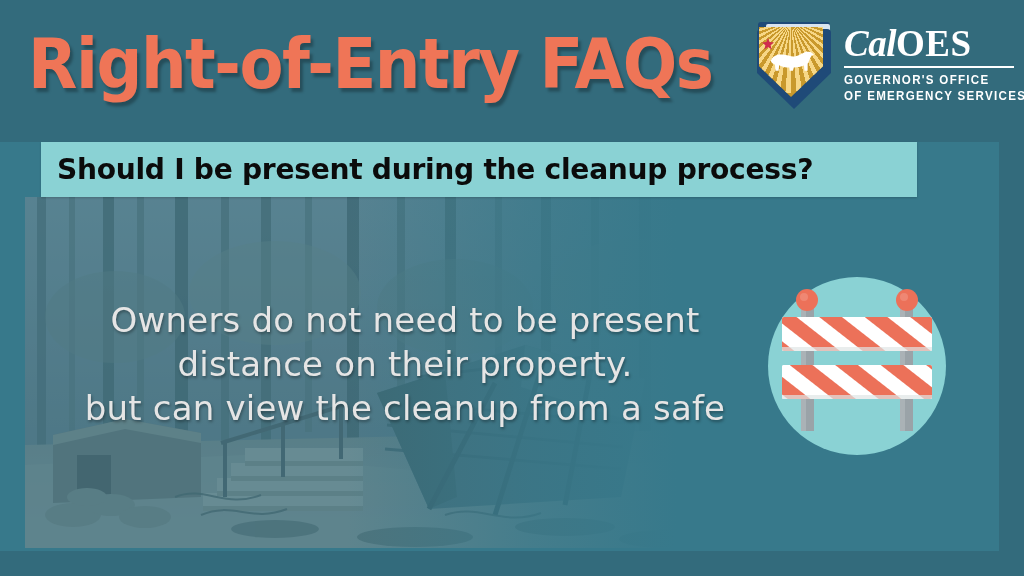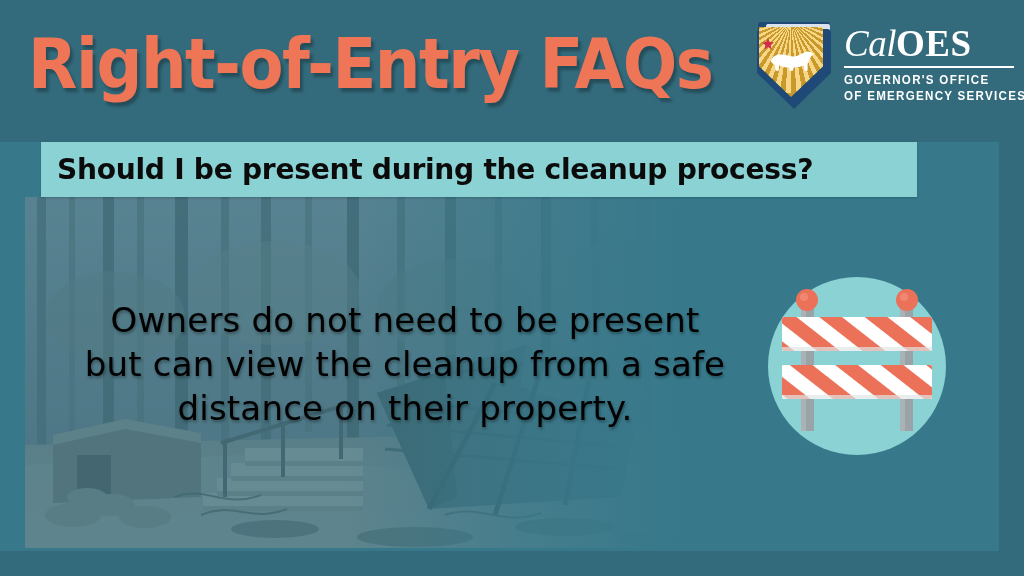--- a/index.html
+++ b/index.html
@@ -118,21 +118,21 @@
   }
   .caloes {
     font-family: "Liberation Serif", "DejaVu Serif", serif;
     color: #ffffff;
     font-size: 37px;
     line-height: 40px;
     white-space: nowrap;
   }
   .caloes .cal {
     font-style: italic;
-    font-weight: normal;
+    font-weight: bold;
     letter-spacing: -0.5px;
   }
   .caloes .oes {
     font-style: normal;
     font-weight: bold;
     letter-spacing: 0.5px;
   }
   .logo-rule {
     margin-top: 2px;
     width: 170px;
@@ -220,21 +220,21 @@
     position: absolute;
     left: 60px;
     top: 298px;
     width: 690px;
     text-align: center;
     font-family: "DejaVu Sans", sans-serif;
     font-weight: normal;
     font-size: 34px;
     line-height: 44px;
     letter-spacing: 0.2px;
-    color: #000000;
+    color: #e5e5e5;
     text-shadow: 1px 2px 3px rgba(0,0,0,0.35);
   }
   .answer span { display: block; }
 
   
   .barricade {
     position: absolute;
     left: 768px;
     top: 277px;
     width: 178px;
@@ -396,22 +396,22 @@
     <div class="photo-tint"></div>
     <div class="photo-fade"></div>
   </div>
 
   <div class="question-banner">
     <div class="question-text">Should I be present during the cleanup process?</div>
   </div>
 
   <div class="answer">
     <span>Owners do not need to be present</span>
+    <span>distance on their property.</span>
     <span>but can view the cleanup from a safe</span>
-    <span>distance on their property.</span>
   </div>
 
   <div class="barricade">
     <svg viewBox="0 0 178 178" width="178" height="178">
       <defs>
         <pattern id="stripes" width="28" height="28" patternUnits="userSpaceOnUse" patternTransform="rotate(-52)">
           <rect x="0" y="0" width="28" height="28" fill="#ffffff"></rect>
           <rect x="0" y="0" width="14" height="28" fill="#ec7159"></rect>
         </pattern>
         <clipPath id="board1clip">

